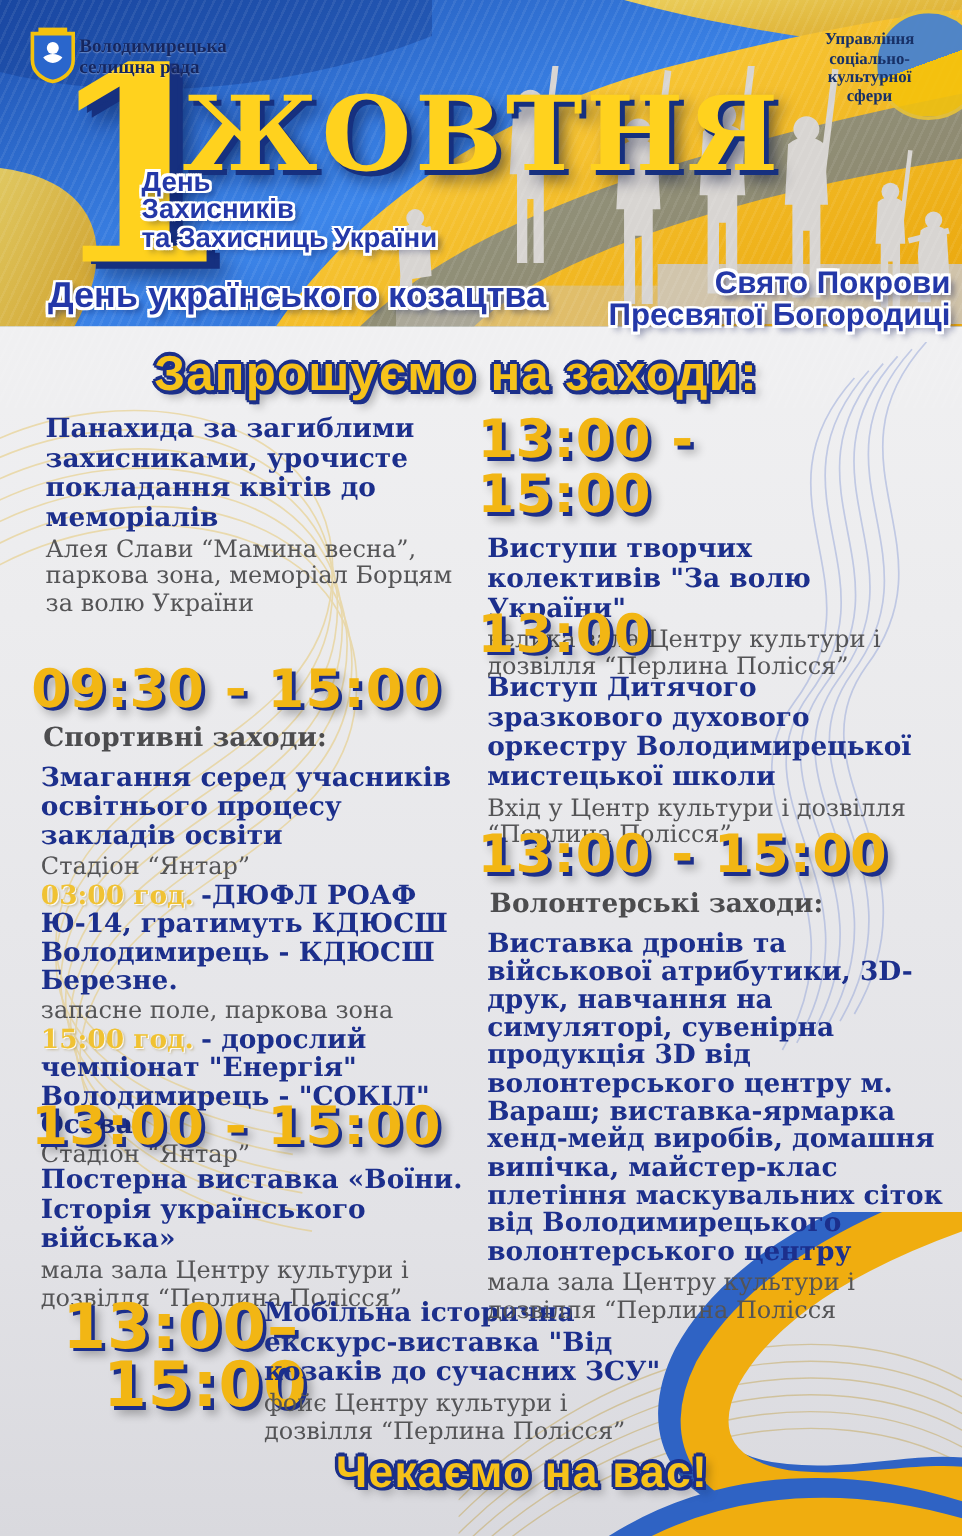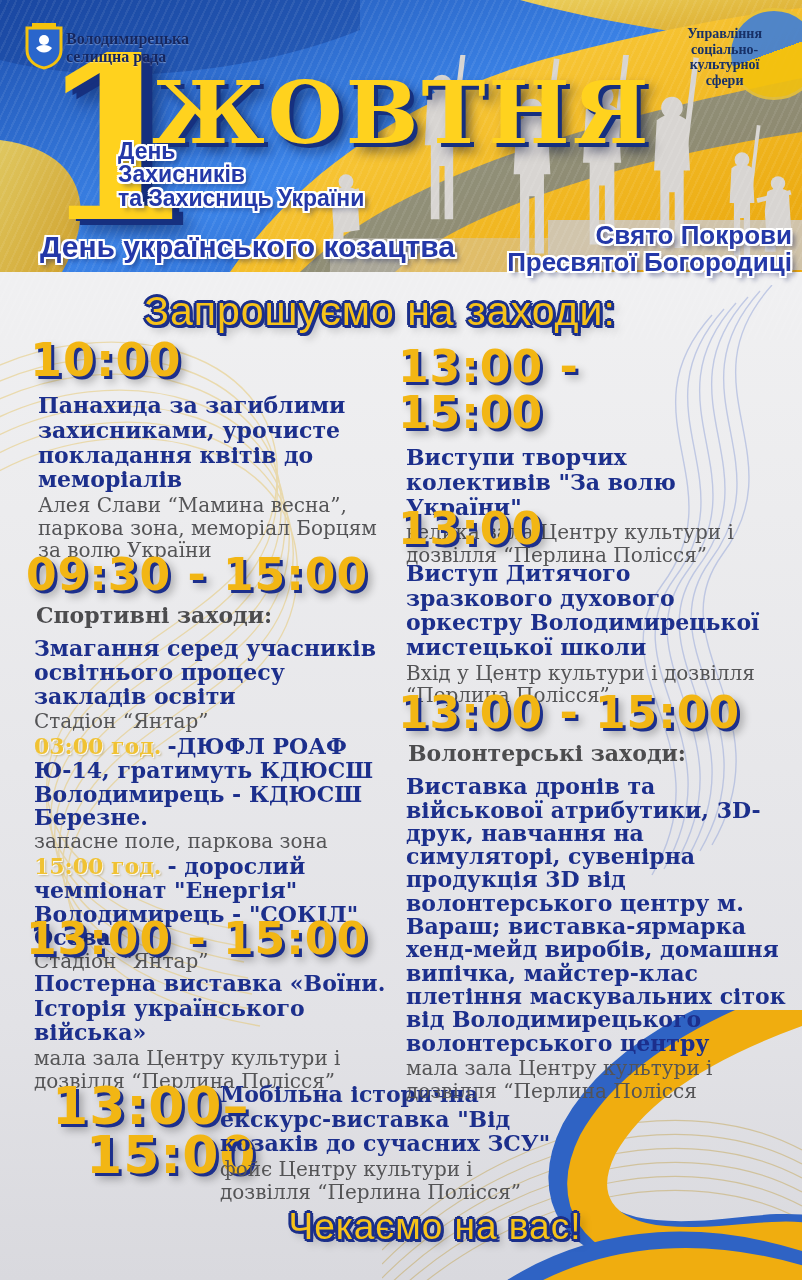--- a/index.html
+++ b/index.html
@@ -28,21 +28,21 @@
     text-shadow:4px 4px 0 #16307f,8px 8px 12px rgba(0,10,50,.55);}
   .subtitle{position:absolute;top:140px;left:118px;z-index:5;font-size:23px;font-weight:700;line-height:1.02;}
   .blue-outline{color:#2438a8;
     text-shadow:-2px -2px 0 #fff,2px -2px 0 #fff,-2px 2px 0 #fff,2px 2px 0 #fff,-2px 0 0 #fff,2px 0 0 #fff,0 -2px 0 #fff,0 2px 0 #fff,4px 4px 5px rgba(10,20,80,.55);}
   .banner-left{position:absolute;top:230px;left:40px;z-index:6;font-size:30px;font-weight:700;}
   .banner-right{position:absolute;top:222px;right:10px;z-index:6;font-size:26px;font-weight:700;
     text-align:right;line-height:1.04;}
   
   .decor{position:absolute;pointer-events:none;}
   
-  .yellow-outline{color:#f6c21a;font-weight:400;
+  .yellow-outline{color:#f6c21a;font-weight:700;
     text-shadow:-3px 0 0 #1b2f8a,3px 0 0 #1b2f8a,0 -3px 0 #1b2f8a,0 3px 0 #1b2f8a,-2px -2px 0 #1b2f8a,2px -2px 0 #1b2f8a,-2px 2px 0 #1b2f8a,3px 3px 0 #1b2f8a,5px 5px 8px rgba(0,0,0,.35);}
   .invite{position:absolute;top:288px;left:0;width:760px;text-align:center;z-index:5;
     font-size:41px;letter-spacing:1px;margin:0;}
   .footer-call{position:absolute;top:1206px;left:70px;width:730px;text-align:center;z-index:6;
     font-size:37px;letter-spacing:1px;}
   
   .event{position:absolute;z-index:5;}
   .time{font-family:"DejaVu Sans",sans-serif;font-weight:800;font-size:44px;letter-spacing:1px;color:#f2b614;
     text-shadow:3px 3px 0 #1c2f8c,6px 6px 8px rgba(0,0,0,.3);line-height:1.05;}
   .etitle{font-family:"DejaVu Serif",serif;font-weight:700;color:#1c2f8c;font-size:22px;line-height:1.12;margin:9px 0 2px 8px;}
@@ -179,21 +179,20 @@
         <use href="#cg" transform="translate(0,28)"></use>
       <use href="#cg" transform="translate(0,42)"></use>
         <use href="#cg" transform="translate(0,56)"></use>
         <use href="#cg" transform="translate(0,70)"></use>
     </g>
   </svg>
 
   <h2 class="invite yellow-outline">Запрошуємо на заходи:</h2>
 
   <section class="event" style="top:336px;left:30px;width:356px;">
-    <div class="time" style="font-size:46px;">10:00</div>
     <h3 class="etitle">Панахида за загиблими захисниками, урочисте покладання квітів до меморіалів</h3>
     <p class="eloc">Алея Слави “Мамина весна”, паркова зона, меморіал Борцям за волю України</p>
   </section>
 
   <section class="event" style="top:552px;left:26px;width:364px;">
     <div class="time">09:30 - 15:00</div>
     <div class="elabel">Спортивні заходи:</div>
     <h3 class="etitle" style="line-height:1.08;">Змагання серед учасників освітнього процесу закладів освіти</h3>
     <p class="eloc">Стадіон “Янтар”</p>
     <p class="etitle sub" style="line-height:1.08;"><span class="inline-time">03:00 год.</span><span>-ДЮФЛ РОАФ Ю-14, гратимуть КДЮСШ Володимирець - КДЮСШ Березне.</span></p>

